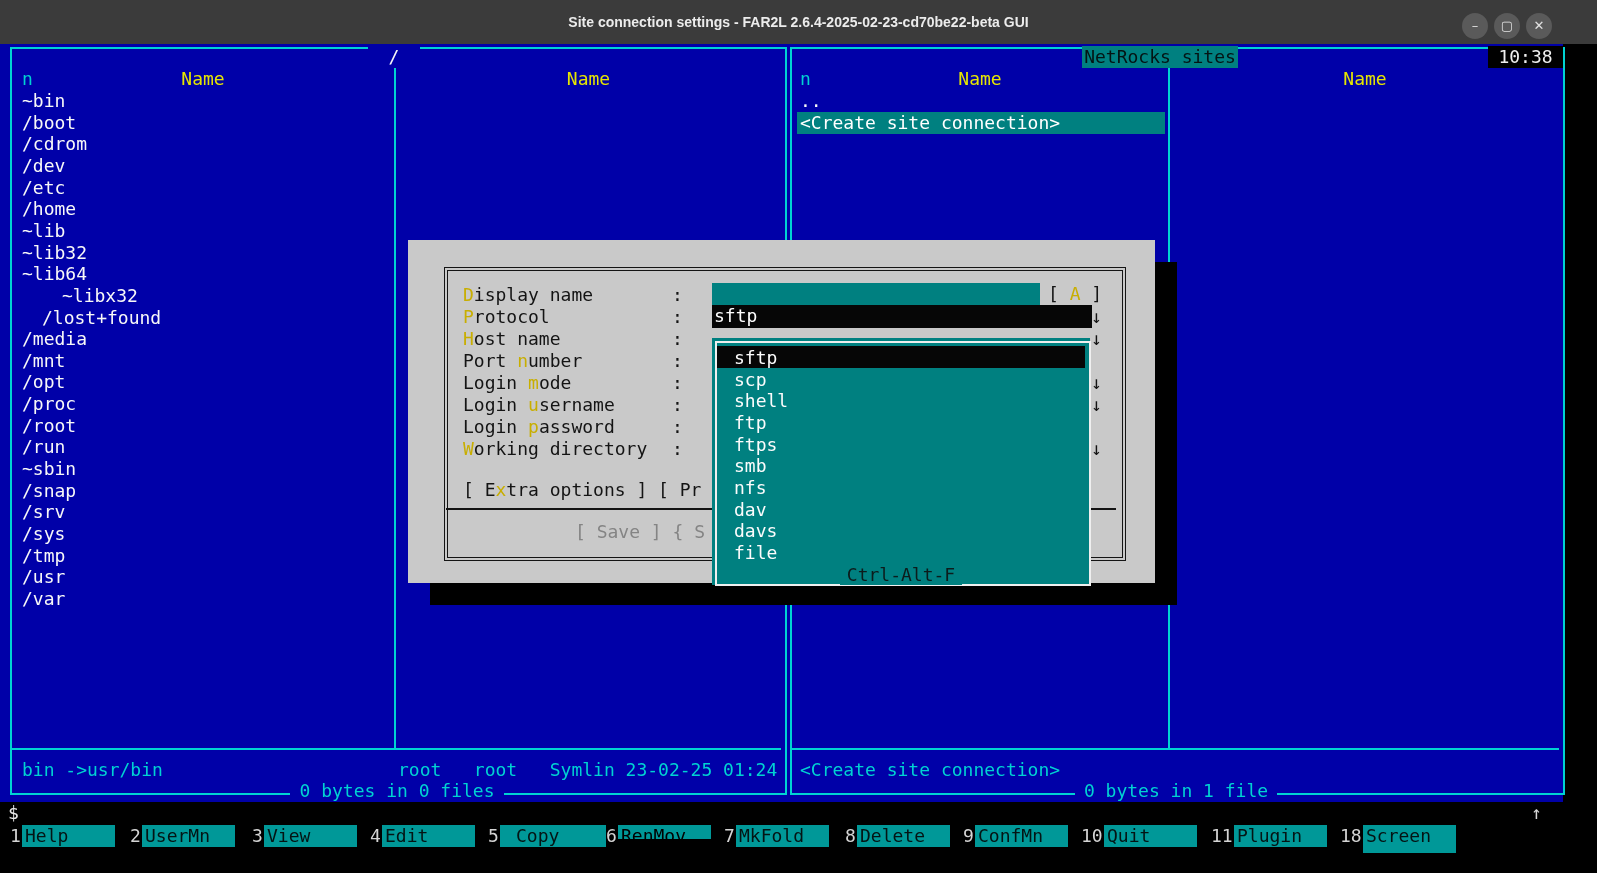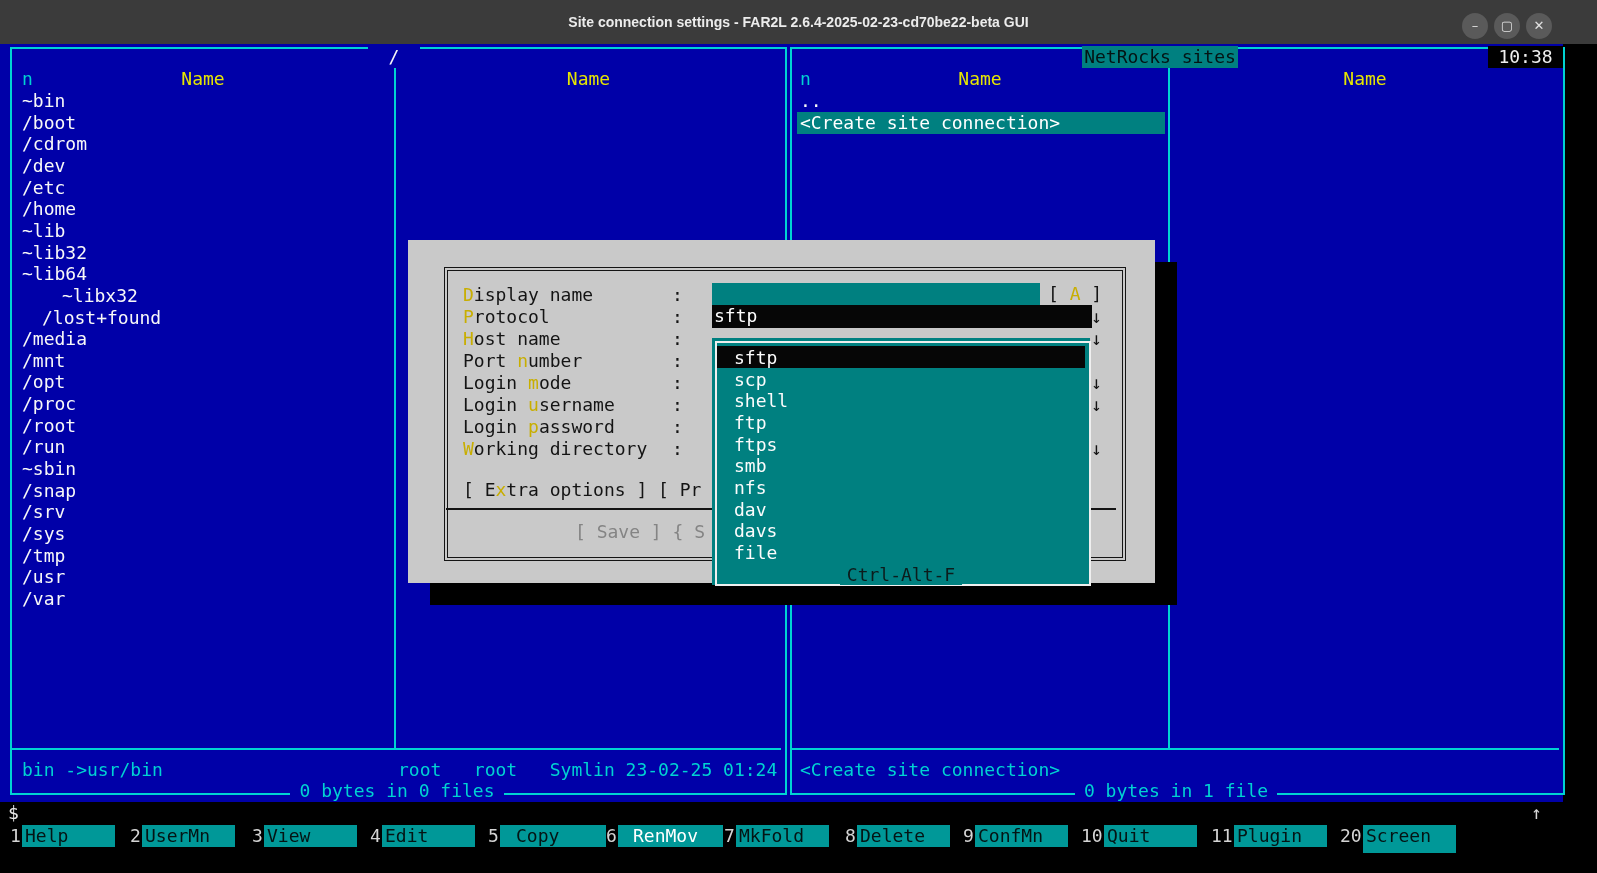--- a/index.html
+++ b/index.html
@@ -98,32 +98,32 @@
       <div class="mono abs" style="left: 22px; top: 825px; width: 90px; height: 22px; background: var(--keybar-teal); color: rgb(4, 20, 20); padding-left: 3px;">Help</div>
       <div class="mono abs" style="left: 130px; top: 825px; color: rgb(212, 212, 212);">2</div>
       <div class="mono abs" style="left: 142px; top: 825px; width: 90px; height: 22px; background: var(--keybar-teal); color: rgb(4, 20, 20); padding-left: 3px;">UserMn</div>
       <div class="mono abs" style="left: 252px; top: 825px; color: rgb(212, 212, 212);">3</div>
       <div class="mono abs" style="left: 264px; top: 825px; width: 90px; height: 22px; background: var(--keybar-teal); color: rgb(4, 20, 20); padding-left: 3px;">View</div>
       <div class="mono abs" style="left: 370px; top: 825px; color: rgb(212, 212, 212);">4</div>
       <div class="mono abs" style="left: 382px; top: 825px; width: 90px; height: 22px; background: var(--keybar-teal); color: rgb(4, 20, 20); padding-left: 3px;">Edit</div>
       <div class="mono abs" style="left: 488px; top: 825px; color: rgb(212, 212, 212);">5</div>
       <div class="mono abs" style="left: 500px; top: 825px; width: 90px; height: 22px; background: var(--keybar-teal); color: rgb(4, 20, 20); padding-left: 16px;">Copy</div>
       <div class="mono abs" style="left: 606px; top: 825px; color: rgb(212, 212, 212);">6</div>
-      <div class="mono abs" style="left: 618px; top: 825px; width: 90px; height: 22px; background: var(--keybar-teal); color: #ffffff; padding-left: 15px;">RenMov</div>
+      <div class="mono abs" style="left: 618px; top: 825px; width: 90px; height: 14px; background: var(--keybar-teal); color: #000000; padding-left: 3px;">RenMov</div>
       <div class="mono abs" style="left: 724px; top: 825px; color: rgb(212, 212, 212);">7</div>
       <div class="mono abs" style="left: 736px; top: 825px; width: 90px; height: 22px; background: var(--keybar-teal); color: rgb(4, 20, 20); padding-left: 3px;">MkFold</div>
       <div class="mono abs" style="left: 845px; top: 825px; color: rgb(212, 212, 212);">8</div>
       <div class="mono abs" style="left: 857px; top: 825px; width: 90px; height: 22px; background: var(--keybar-teal); color: rgb(4, 20, 20); padding-left: 3px;">Delete</div>
       <div class="mono abs" style="left: 963px; top: 825px; color: rgb(212, 212, 212);">9</div>
       <div class="mono abs" style="left: 975px; top: 825px; width: 90px; height: 22px; background: var(--keybar-teal); color: rgb(4, 20, 20); padding-left: 3px;">ConfMn</div>
       <div class="mono abs" style="left: 1081px; top: 825px; color: rgb(212, 212, 212);">10</div>
       <div class="mono abs" style="left: 1104px; top: 825px; width: 90px; height: 22px; background: var(--keybar-teal); color: rgb(4, 20, 20); padding-left: 3px;">Quit</div>
       <div class="mono abs" style="left: 1211px; top: 825px; color: rgb(212, 212, 212);">11</div>
       <div class="mono abs" style="left: 1234px; top: 825px; width: 90px; height: 22px; background: var(--keybar-teal); color: rgb(4, 20, 20); padding-left: 3px;">Plugin</div>
-      <div class="mono abs" style="left: 1340px; top: 825px; color: rgb(212, 212, 212);">20</div>
+      <div class="mono abs" style="left: 1340px; top: 825px; color: rgb(212, 212, 212);">18</div>
       <div class="mono abs" style="left: 1363px; top: 825px; width: 90px; height: 28px; background: var(--keybar-teal); color: rgb(4, 20, 20); padding-left: 3px;">Screen</div>
     </div>
 
   <div class="abs" style="left:430px;top:262px;width:747px;height:343px;background:var(--shadow,#000);"></div>
 
   <div id="dialog" class="abs" style="left:408px;top:240px;width:747px;height:343px;background:var(--dialog-bg,#c9c9c9);">
     <div class="dlg-border" style="left:36px;top:27px;width:674px;height:286px;"></div>
     <div id="dlg-rows" class="abs" style="inset:0;">
         <div class="mono abs" style="left: 55px; top: 44px; color: var(--dialog-text);"><span></span><span style="color: var(--hotkey-yellow);">D</span><span>isplay name</span></div>
         <div class="mono abs" style="left: 264px; top: 44px; color: var(--dialog-text);">:</div>

